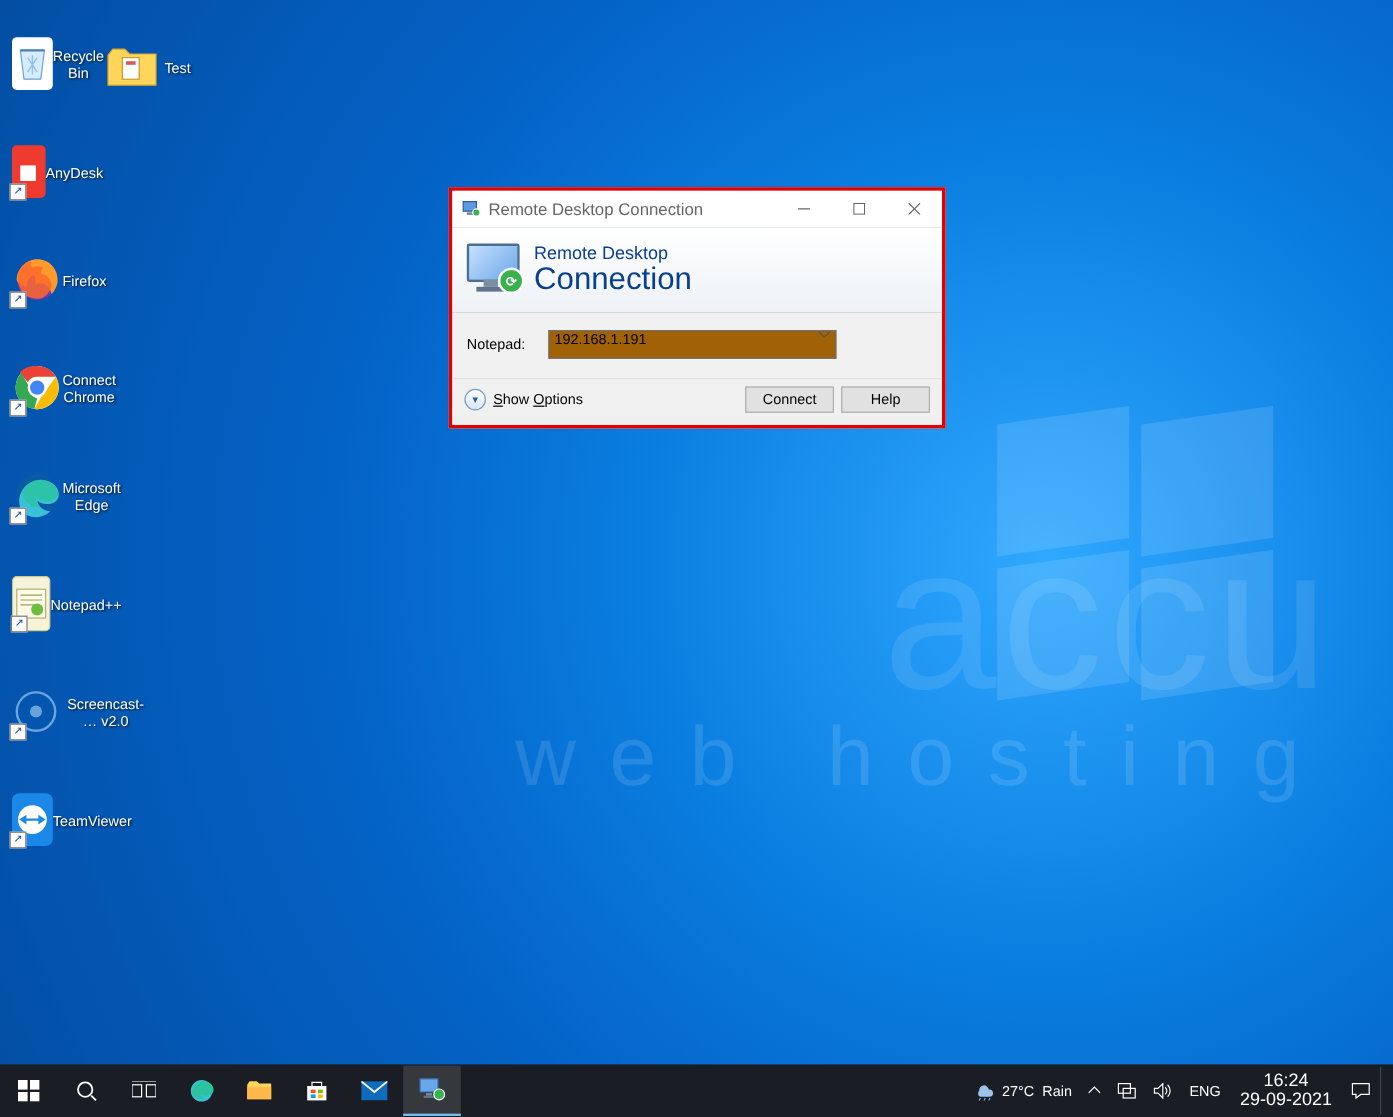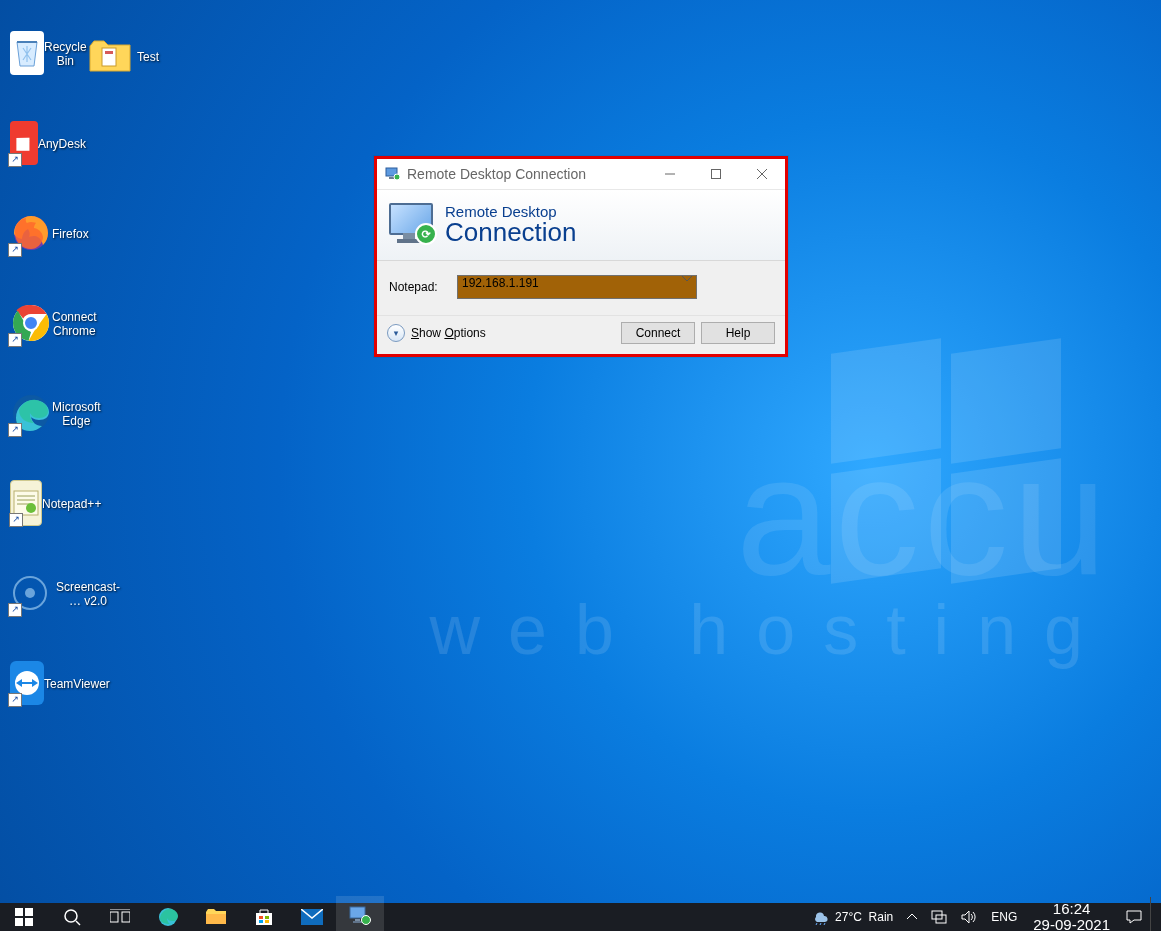--- a/index.html
+++ b/index.html
@@ -38,21 +38,21 @@
   .row{display:flex;align-items:center;margin-bottom:10px;}
   .row .lab{width:68px;}
   .combo{flex:0 0 230px;height:22px;border:1px solid #707070;background:#a16207;display:flex;align-items:flex-start;padding:0 4px;justify-content:space-between;}
   .note{margin:4px 0 18px 0;}
   .rdc-foot{display:flex;align-items:center;background:#f0f0f0;padding:6px 10px 10px 10px;border-top:1px solid #e2e2e2;}
   .rdc-foot .exp{display:flex;align-items:center;gap:6px;color:#000;}
   .rdc-foot .exp .ar{width:16px;height:16px;border:1px solid #7a9ac0;border-radius:50%;background:linear-gradient(#fff,#d7e6f6);display:flex;align-items:center;justify-content:center;color:#2a5a99;font-size:9px;}
   .rdc-foot .sp{flex:1;}
   .btn{width:74px;height:22px;border:1px solid #adadad;background:#e1e1e1;font-size:12px;font-family:inherit;cursor:default;margin-left:6px;}
   
-  .taskbar{position:absolute;left:0;right:0;bottom:0;height:28px;background:#1f222d;background:#1c2430;display:flex;align-items:center;color:#fff;}
+  .taskbar{position:absolute;left:0;right:0;bottom:0;height:44px;background:#1f222d;background:#1c2430;display:flex;align-items:center;color:#fff;}
   .taskbar{background:#1a1d23;}
   .tb-btn{width:48px;height:40px;display:flex;align-items:center;justify-content:center;}
   .tb-btn.active{border-bottom:2px solid #76b9ed;background:rgba(255,255,255,.12);}
   .tray{margin-left:auto;display:flex;align-items:center;height:40px;padding-right:4px;gap:2px;}
   .tray .t{padding:0 6px;height:40px;display:flex;align-items:center;font-size:12px;}
   .tray .clock{flex-direction:column;justify-content:center;font-size:15px;line-height:1.1;text-align:center;padding:0 8px;}
   .tray svg{display:block;}
   .start svg{width:18px;height:18px;}
 </style>
 </head>

